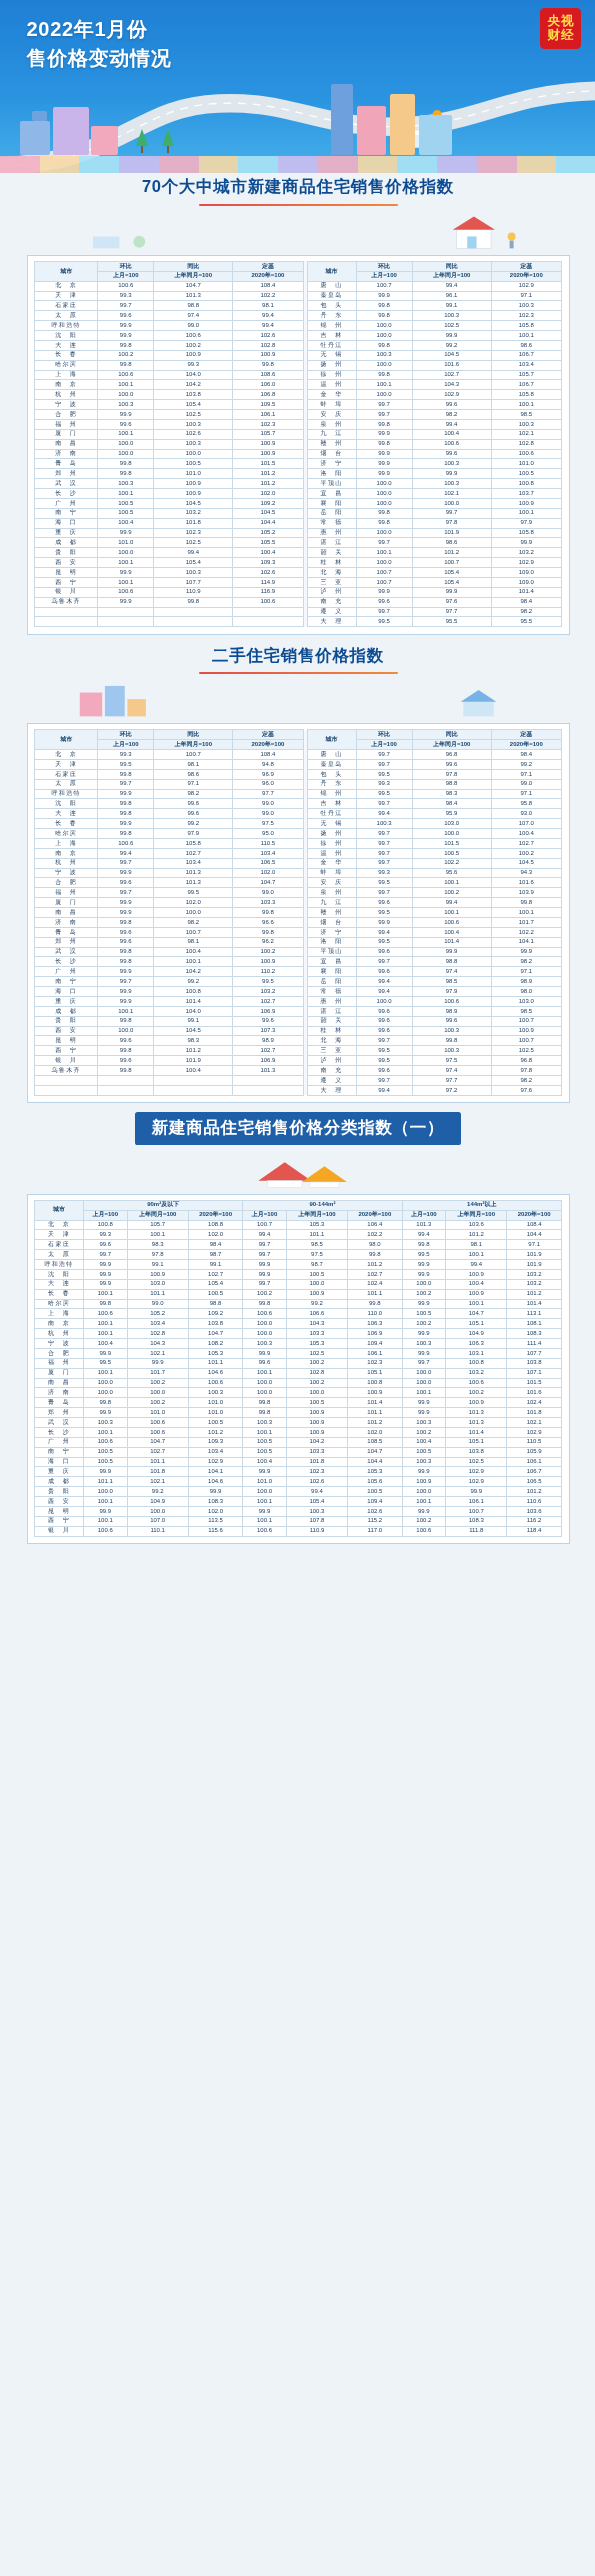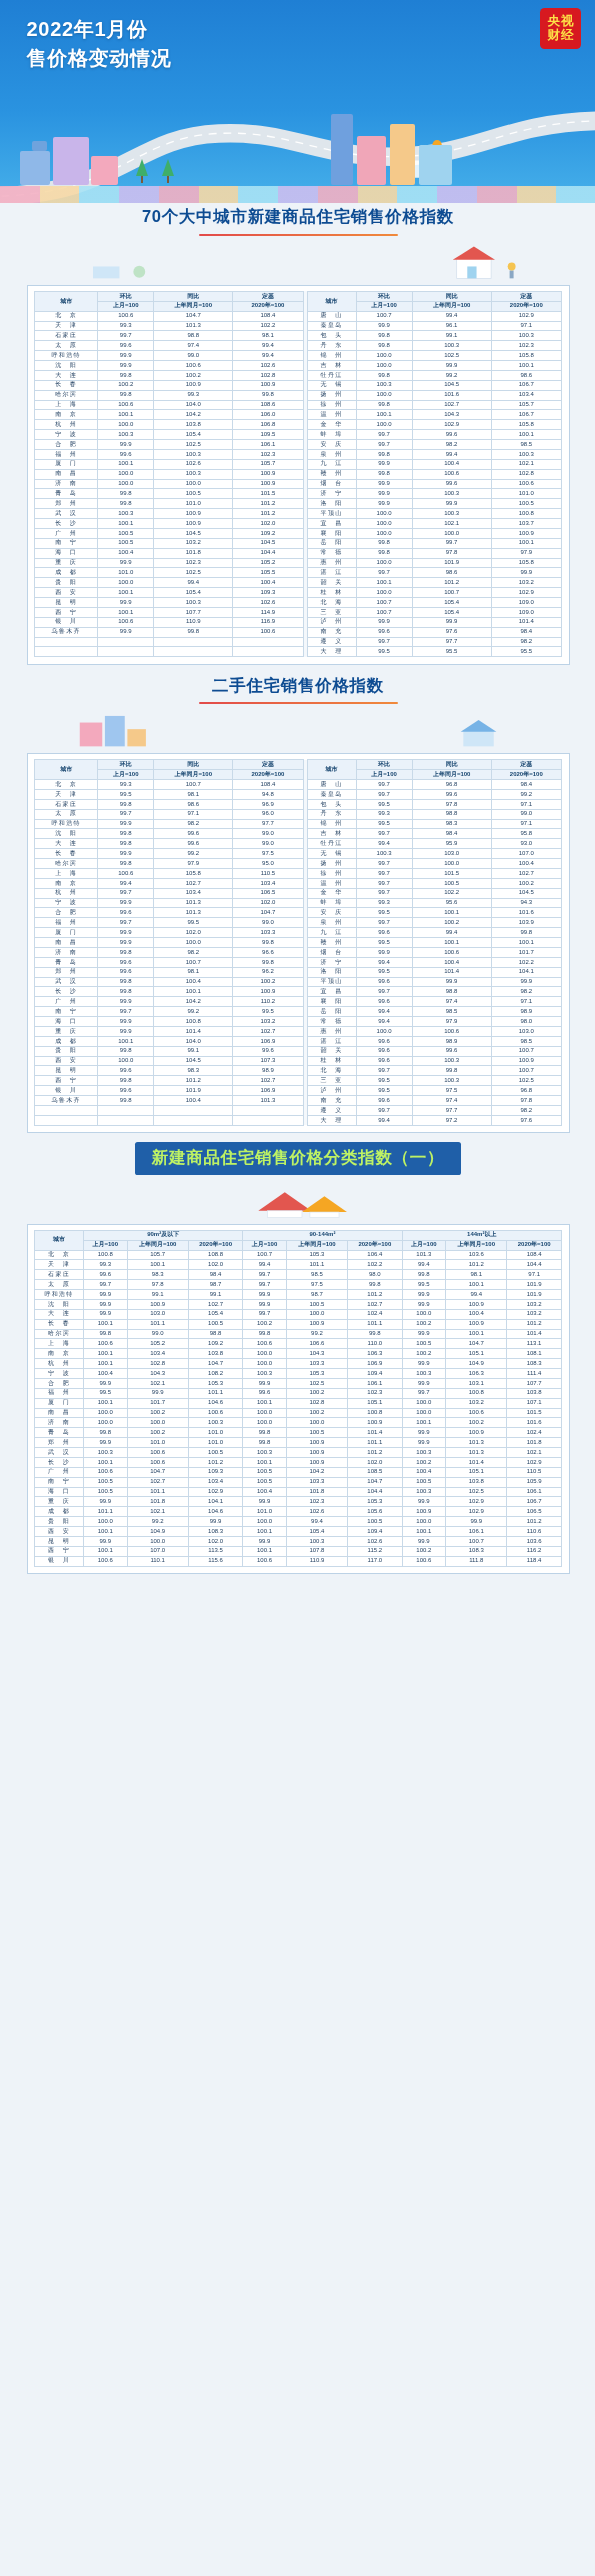--- a/index.html
+++ b/index.html
@@ -8,21 +8,21 @@
     width: 596px;
     background: #eef3f8;
     font-family: "Liberation Sans", "DejaVu Sans", sans-serif;
     color: #1b3a5c;
   }
   .page { width:596px; position:relative; overflow:hidden; }
 
   
   .hero {
     position:relative;
-    height: 203px;
+    height: 173px;
     background: linear-gradient(180deg,#1f7fd4 0%, #2a93e0 55%, #46b0ea 100%);
     overflow:hidden;
   }
   .hero-title {
     position:absolute; left:26.5px; top:14.6px;
     font-size: 20px; font-weight:bold; color:#ffffff;
     line-height:1.45; letter-spacing:0.7px;
     text-shadow: 0 1.3px 2.6px rgba(0,40,80,.35);
   }
   .hero-title div { white-space:nowrap; }
@@ -61,21 +61,21 @@
     padding: 1.3px 6.6px 4px;
     position:relative;
     z-index:3;
   }
   .sec-underline {
     width: 199px; height:2px; margin: 1.3px auto 0;
     background: linear-gradient(90deg,#e24a4a,#f08a3c);
     border-radius:1.3px;
   }
   .sec-title.banner {
-    background:#1f5fa8; color:#bef264; border-radius:2.6px;
+    background:#1f5fa8; color:#ffffff; border-radius:2.6px;
     padding: 5.3px 17px;
   }
 
   
   .illus { position:relative; height:41px; }
 
   
   .table-wrap {
     width: 543px;
     margin: 4px auto 6.6px;

